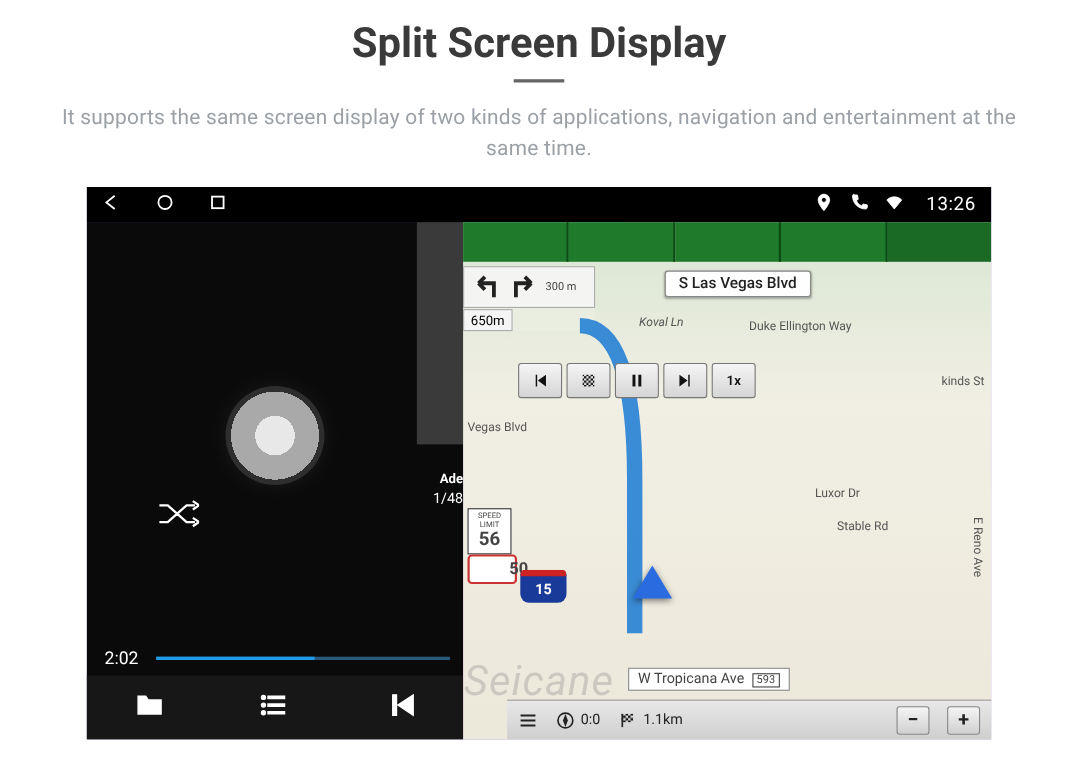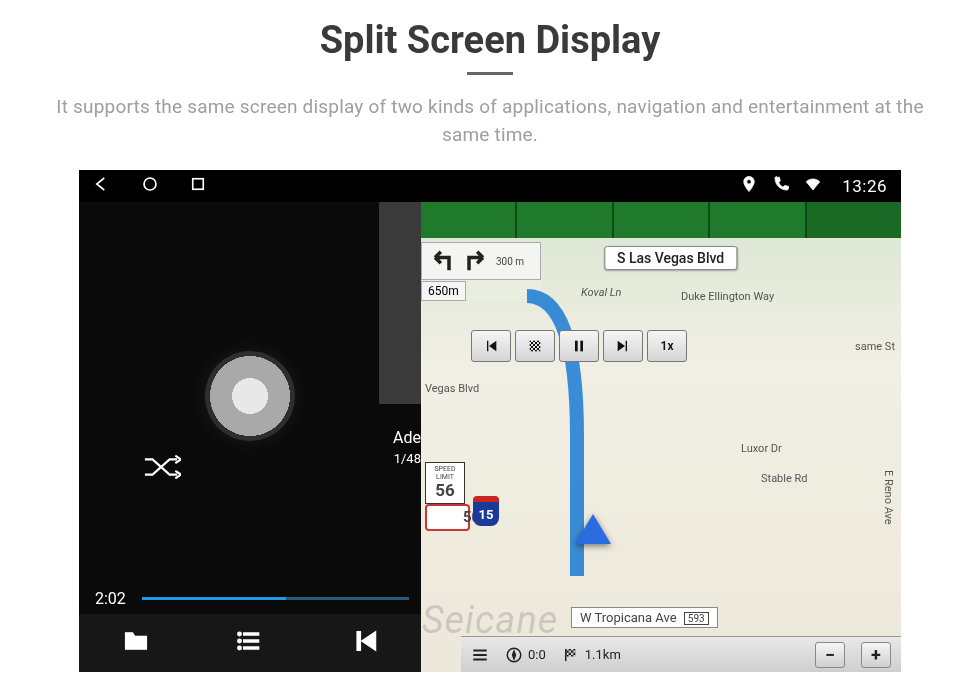--- a/index.html
+++ b/index.html
@@ -100,21 +100,21 @@
 }
 .meta {
   position: absolute;
   right: 0;
   top: 222px;
   text-align: right;
   padding-right: 0;
   width: 100%;
 }
 .meta .t1 { font-size: 17px; color: #fff; }
-.meta .t2 { font-size: 16px; color: #fff; margin-top: 4px;}
+.meta .t2 { font-size: 12px; color: #fff; margin-top: 4px; font-weight: bold;}
 .meta .t3 { font-size: 13px; color: #fff; margin-top: 4px;}
 .shuffle-icon {
   position: absolute;
   left: 64px;
   top: 252px;
 }
 .shuffle-icon svg { width: 38px; height: 26px; stroke:#fff; fill:none; stroke-width:2.2;}
 .progress-row {
   display: flex;
   align-items: center;
@@ -171,21 +171,21 @@
 .turn-dist { font-size:12px; color:#000; padding:2px 6px; background:#f5f5f5; border:1px solid #aaa; margin-top:-1px; display:inline-block;}
 .speed-box, .highway-box {
   position:absolute; left:4px;
   background:#fff; padding:3px 5px; font-size:10px; text-align:center;
   border:1px solid #333; line-height:1.1;
 }
 .speed-box { top:260px; width:40px;}
 .speed-box .big { font-size:17px; font-weight:700;}
 .highway-box { top:302px; width:34px; background:#fff; font-size:15px; font-weight:700; border:2px solid #c33; border-radius:4px;padding-left:36px;}
 .interstate {
-  position:absolute; left:52px; top:294px; width:26px; height:30px;
+  position:absolute; left:52px; top:316px; width:42px; height:30px;
   background:#1a3a9a; border-radius:4px 4px 8px 8px;
   color:#fff; font-size:13px; font-weight:700;
   display:flex; align-items:center; justify-content:center;
   border-top:6px solid #c22;
 }
 .map-controls {
   position:absolute; left:50px; top:128px;
   display:flex; gap:4px;
 }
 .map-btn {
@@ -401,21 +401,21 @@
         <div class="big">56</div>
       </div>
       <div class="highway-box">50</div>
       <div class="interstate">15</div>
 
       <div class="position-arrow"></div>
 
       <span class="map-label" style="left:160px; top:84px;font-style:italic;">Koval Ln</span>
       <span class="map-label" style="left:260px; top:88px;">Duke Ellington Way</span>
       <span class="map-label" style="left:4px;   top:180px;">Vegas Blvd</span>
-      <span class="map-label" style="right:6px;  top:138px;">same St</span>
+      <span class="map-label" style="right:6px;  top:138px;">kinds St</span>
       <span class="map-label" style="left:320px; top:240px;">Luxor Dr</span>
       <span class="map-label" style="left:340px; top:270px;">Stable Rd</span>
       <span class="map-label" style="right:6px; top:268px; writing-mode:vertical-rl;">E Reno Ave</span>
 
       <div class="bottom-street">
         <span>W Tropicana Ave</span>
         <span class="badge">593</span>
       </div>
 
       <div class="nav-bottom">

